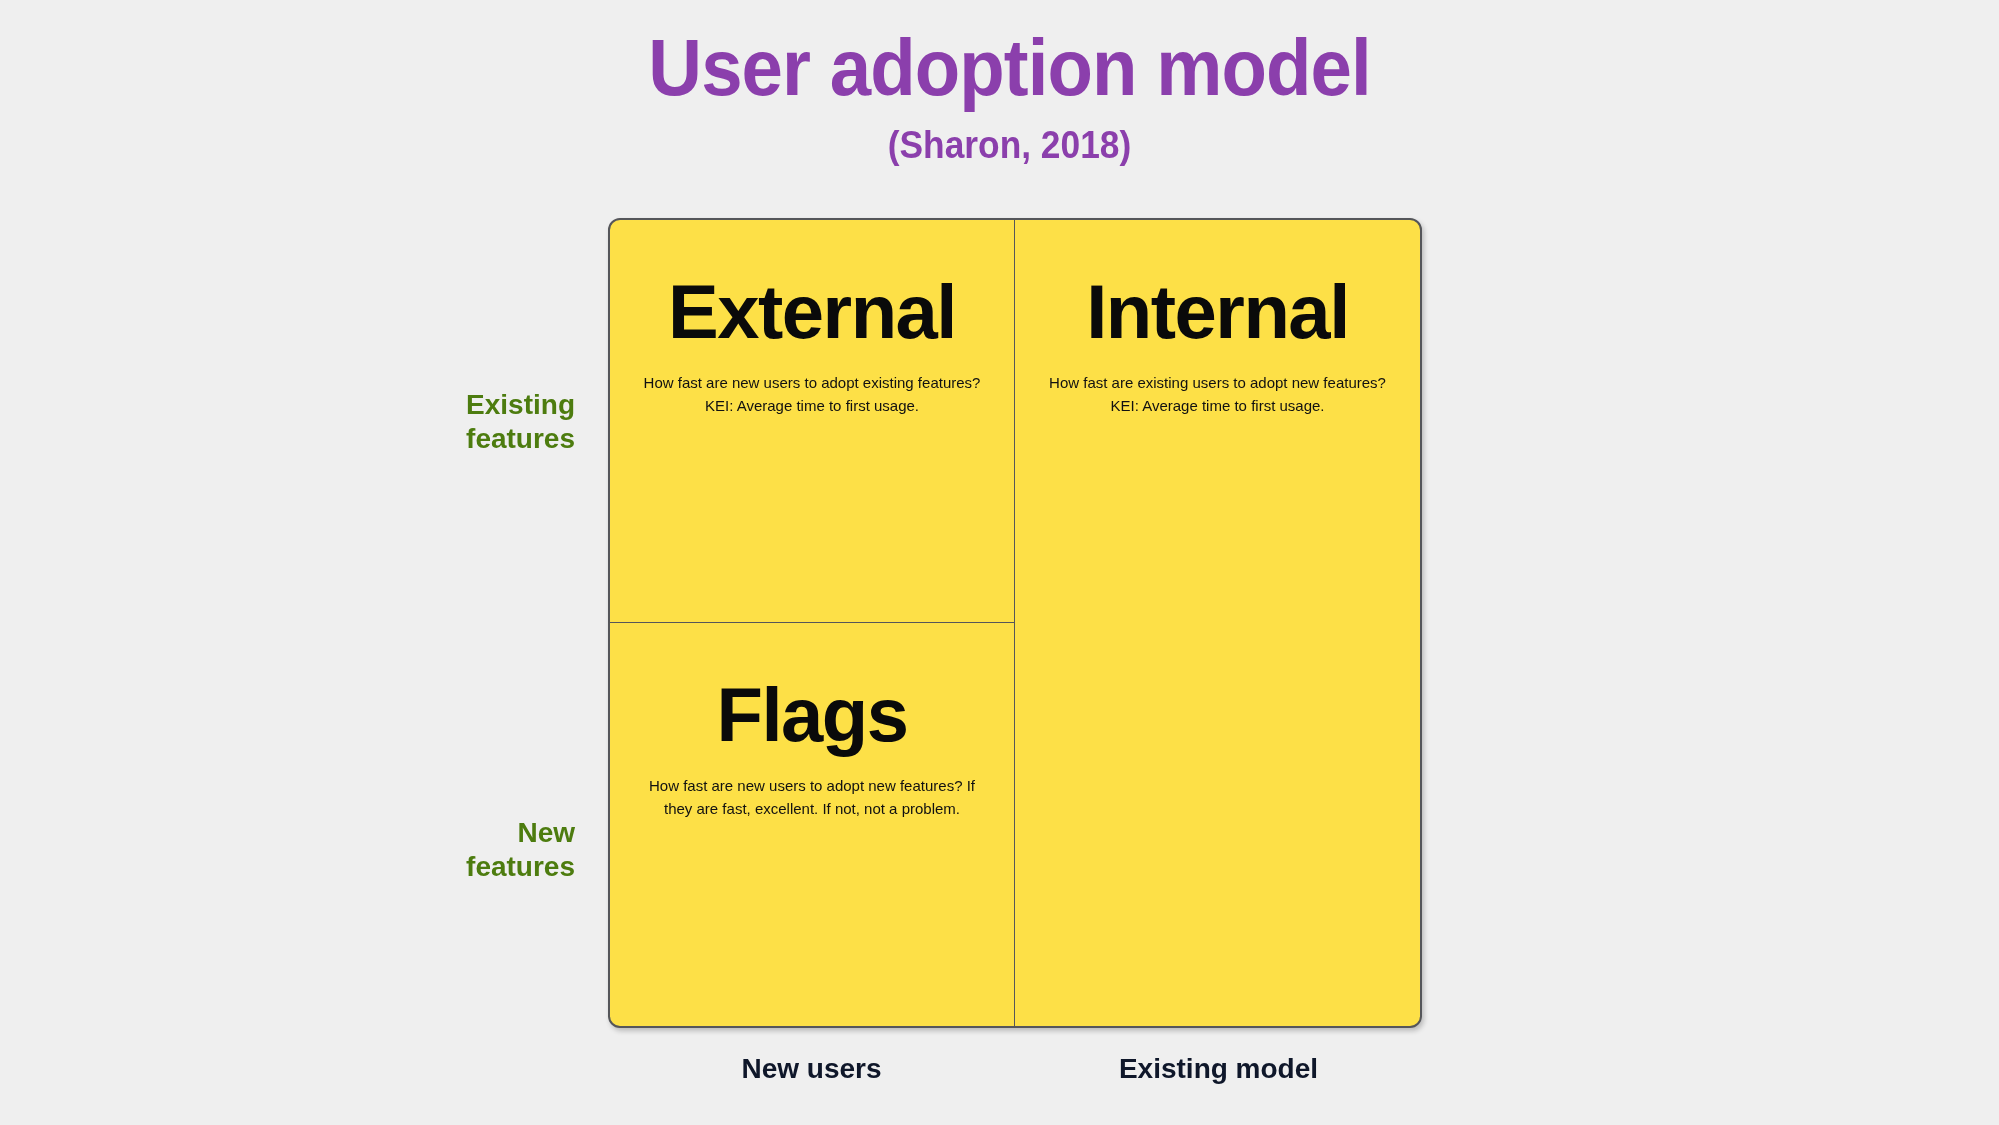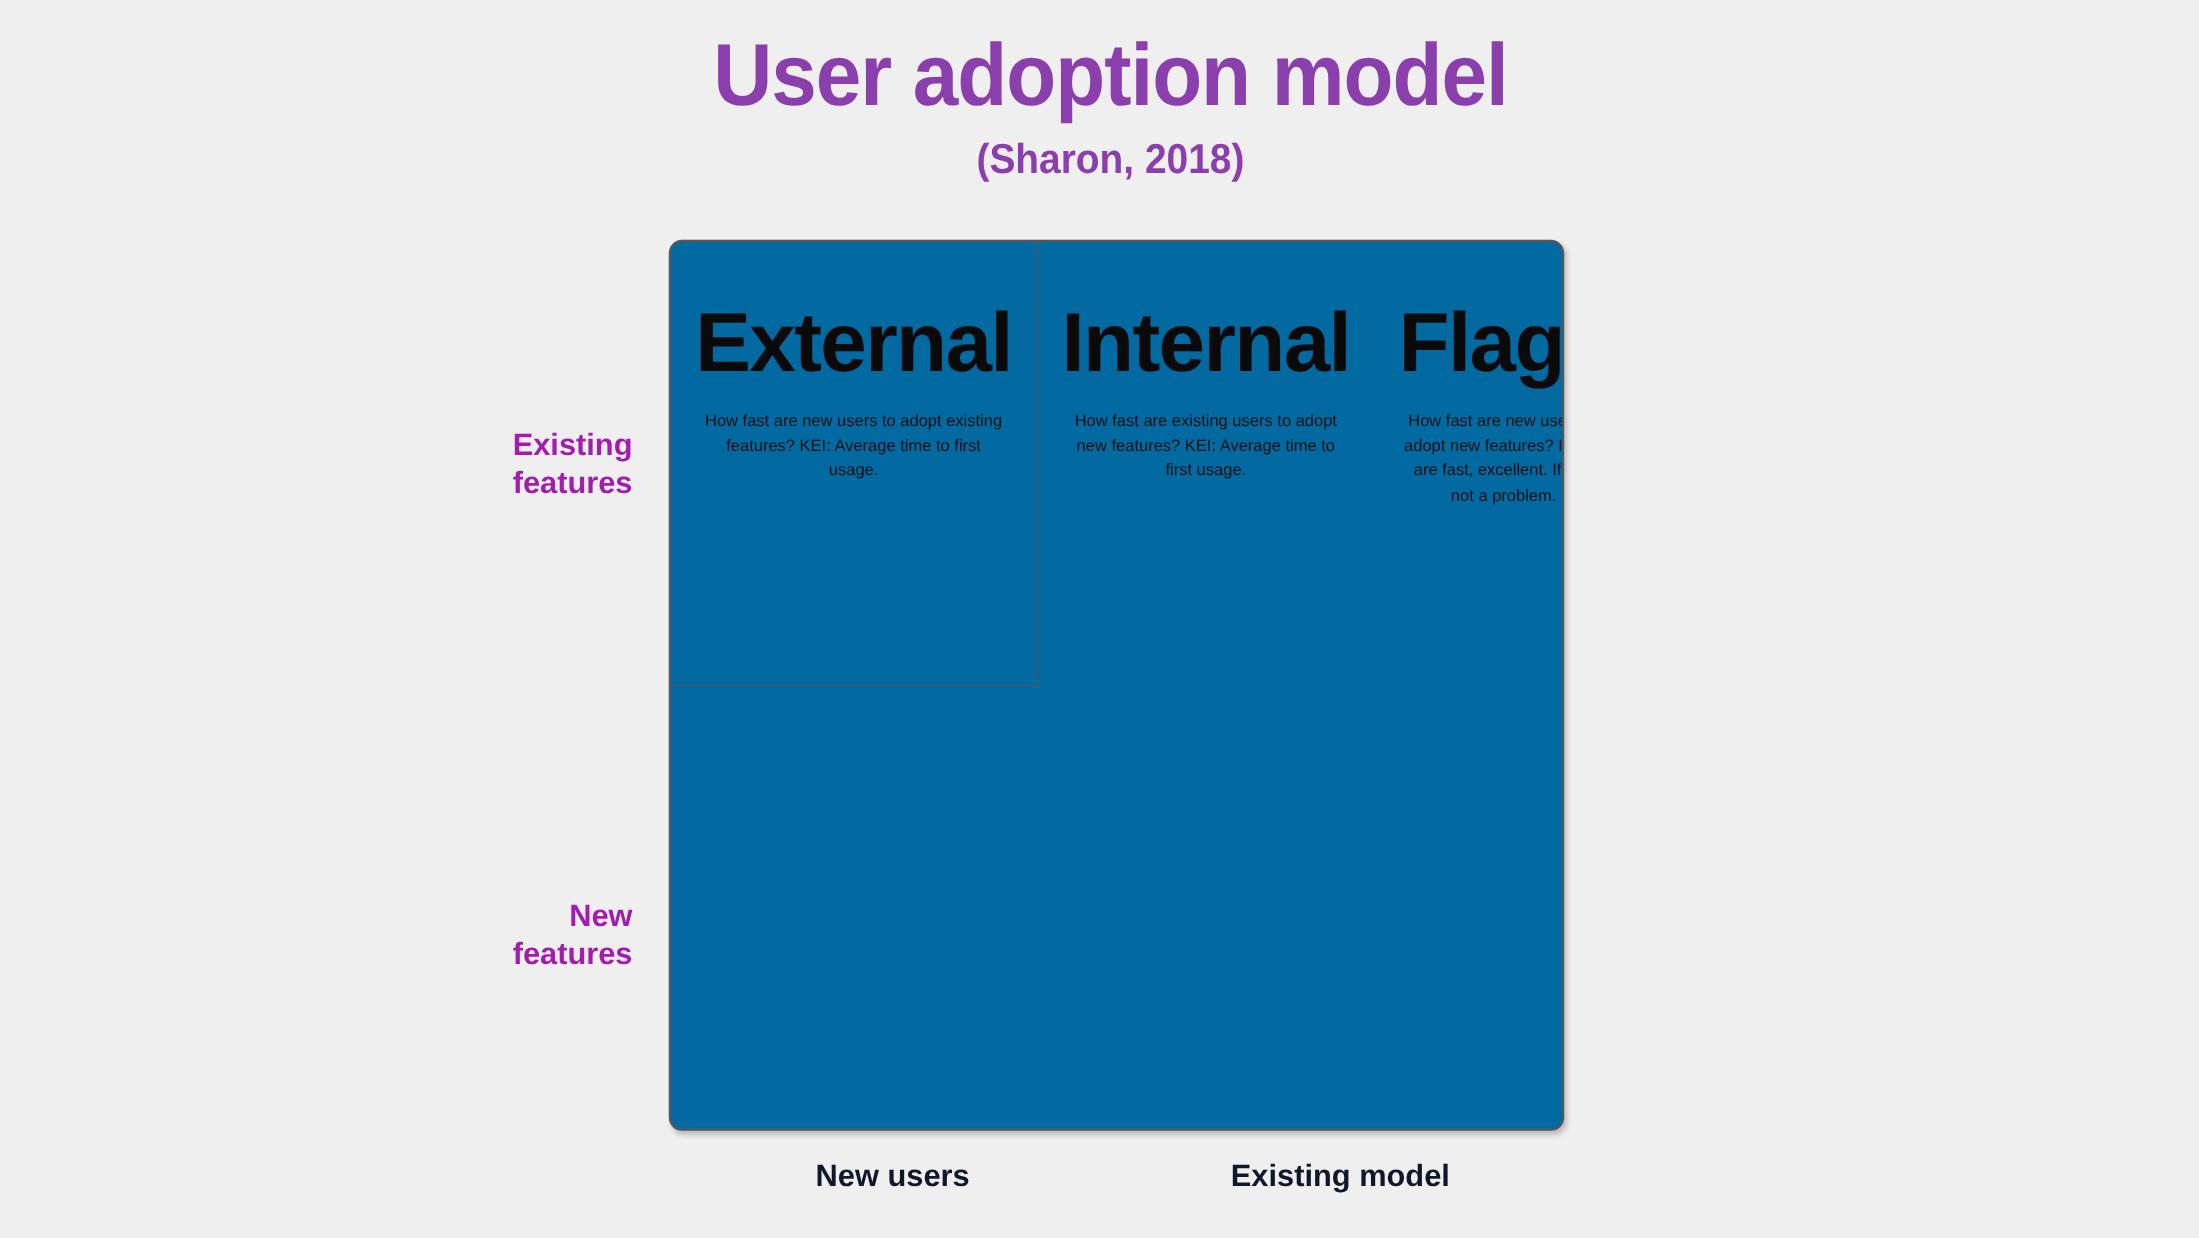--- a/index.html
+++ b/index.html
@@ -47,23 +47,23 @@
   
   #matrix {
     position: absolute;
     left: 608px;
     top: 218px;
     width: 814px;
     height: 810px;
     box-sizing: border-box;
     border: 2px solid #55565a;
     border-radius: 12px;
-    background: #0369a1;
+    background: #fde047;
     display: grid;
-    grid-template-columns: 1fr 1fr 1fr 1fr;
+    grid-template-columns: 1fr 1fr;
     grid-template-rows: 1fr 1fr;
     box-shadow: 2px 3px 5px rgba(0,0,0,0.22);
     overflow: hidden;
   }
   .quadrant {
     box-sizing: border-box;
     position: relative;
     padding: 54px 22px 0 22px;
     text-align: center;
   }
@@ -90,21 +90,21 @@
   .q-bl .q-body, .q-br .q-body { padding: 0 2px; }
 
   
   .row-label {
     position: absolute;
     width: 260px;
     left: 315px;
     text-align: right;
     font-size: 28px;
     font-weight: bold;
-    color: #a21caf;
+    color: #4d7c0f;
     line-height: 1.22;
   }
   #row-label-existing { top: 388px; }
   #row-label-new      { top: 816px; }
 
   
   .col-label {
     position: absolute;
     top: 1052px;
     width: 407px;

